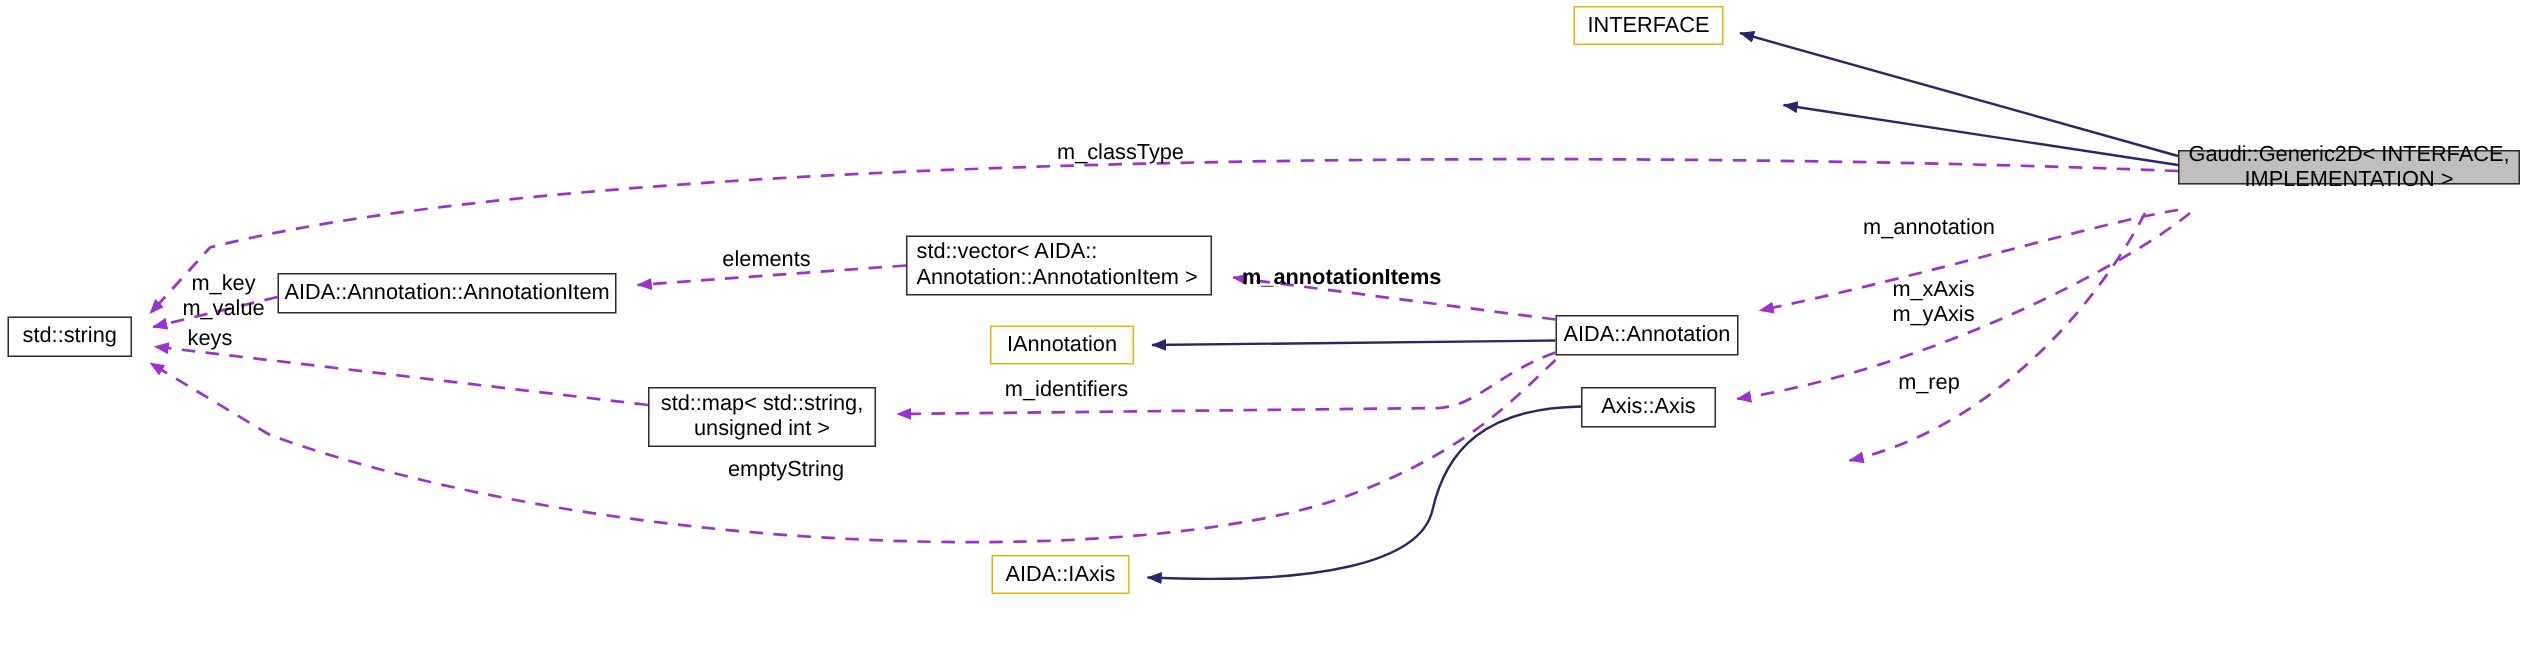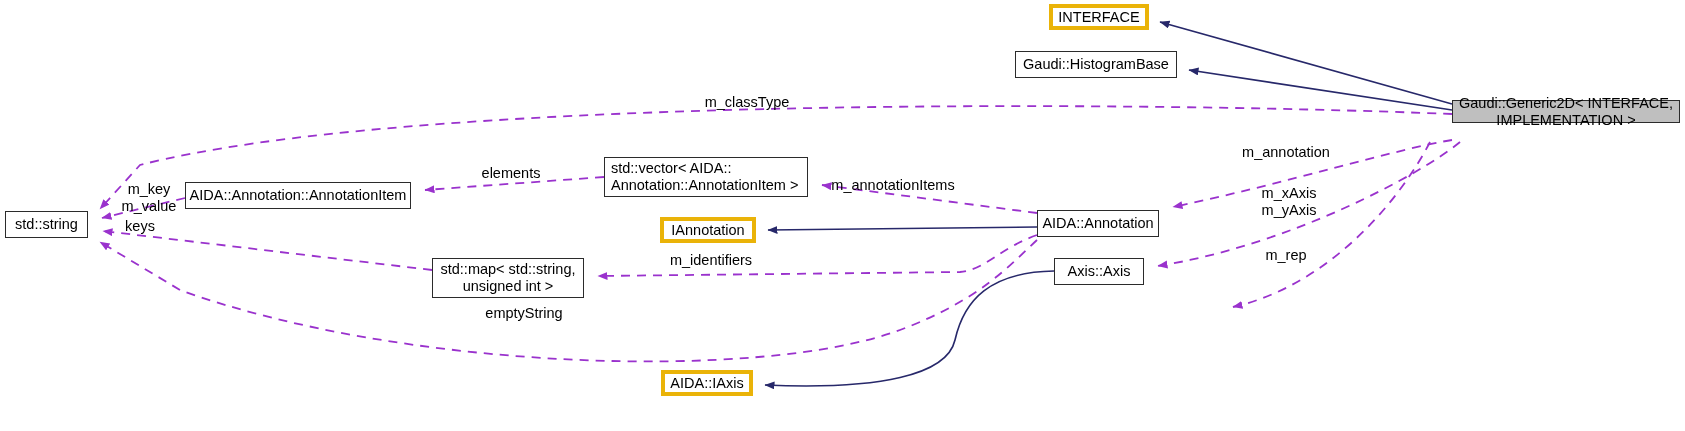--- a/index.html
+++ b/index.html
@@ -26,21 +26,21 @@
     position: absolute;
     box-sizing: border-box;
     display: flex;
     align-items: center;
     justify-content: center;
     text-align: center;
     font-size: 14.5px;
     line-height: 1.14;
     color: #000000;
     background: #ffffff;
-    border: 4px solid #eab308;
+    border: 1px solid #eab308;
     white-space: pre-line;
     padding: 0 6px;
     z-index: 3;
   }
   .node.strong {
     border: 1.5px solid #2b2b2b;
   }
   .node.highlight {
     border: 1.5px solid #2b2b2b;
     background: #bfbfbf;
@@ -95,21 +95,20 @@
 
     <path d="M1037,235 C1000,248 985,270 960,272 L598,276" fill="none" stroke="#9a32cd" stroke-width="1.8" stroke-dasharray="9,7" marker-end="url(#arrow-usage)"></path>
 
     <path d="M432,270 L103,231" fill="none" stroke="#9a32cd" stroke-width="1.8" stroke-dasharray="9,7" marker-end="url(#arrow-usage)"></path>
 
     <path d="M1037,240 C1010,265 980,300 900,330 C760,382 400,370 180,290 L100,242" fill="none" stroke="#9a32cd" stroke-width="1.8" stroke-dasharray="9,7" marker-end="url(#arrow-usage)"></path>
   </svg>
 
   <div class="node undocumented" style="left:1049px; top:4px; width:100px; height:26px;">INTERFACE</div>
 
-  <div class="node strong" style="left:1015px; top:51px; width:162px; height:27px;">Gaudi::HistogramBase</div>
 
   <div class="node highlight" style="left:1452px; top:100px; width:228px; height:23px;">Gaudi::Generic2D&lt; INTERFACE,
 IMPLEMENTATION &gt;</div>
 
   <div class="node strong" style="left:185px; top:182px; width:226px; height:27px;">AIDA::Annotation::AnnotationItem</div>
 
   <div class="node strong" style="left:604px; top:157px; width:204px; height:40px; justify-content:flex-start; text-align:left;">std::vector&lt; AIDA::
 Annotation::AnnotationItem &gt;</div>
 
   <div class="node strong" style="left:5px; top:211px; width:83px; height:27px;">std::string</div>
@@ -126,21 +125,21 @@
 
   <div class="node undocumented" style="left:661px; top:370px; width:92px; height:26px;">AIDA::IAxis</div>
 
   <div class="edge-label" style="left:672px; top:94px; width:150px;">m_classType</div>
 
   <div class="edge-label" style="left:472px; top:165px; width:78px;">elements</div>
 
   <div class="edge-label" style="left:112px; top:181px; width:74px;">m_key
 m_value</div>
 
-  <div class="edge-label" style="left:828px; top:177px; width:130px;">m_annotationItems</div>
+  <div class="edge-label" style="left:828px; top:177px; width:130px;font-weight:bold;">m_annotationItems</div>
 
   <div class="edge-label" style="left:1240px; top:144px; width:92px;">m_annotation</div>
 
   <div class="edge-label" style="left:1249px; top:185px; width:80px;">m_xAxis
 m_yAxis</div>
 
   <div class="edge-label" style="left:120px; top:218px; width:40px;">keys</div>
 
   <div class="edge-label" style="left:664px; top:252px; width:94px;">m_identifiers</div>
 

